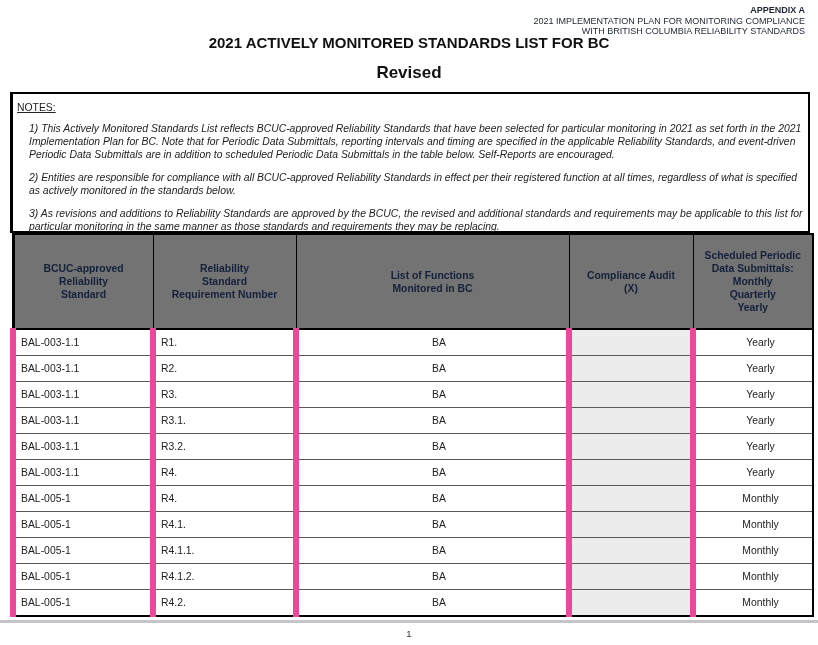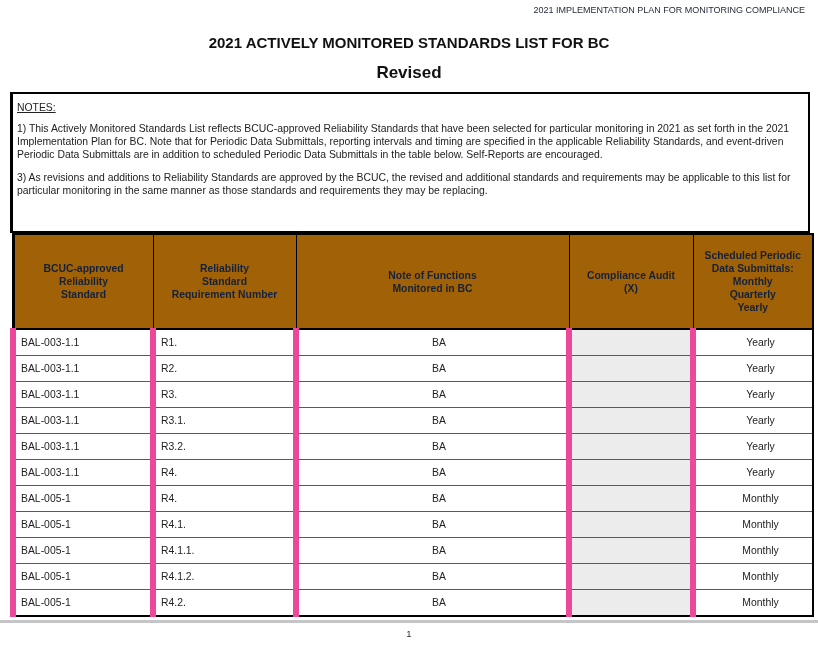--- a/index.html
+++ b/index.html
@@ -36,33 +36,33 @@
     position: absolute; left: 10px; top: 92px;
     width: 800px; height: 141px;
     box-sizing: border-box;
     border: 2px solid #000;
     border-left-width: 3px;
     padding: 7px 5px 0 4px;
     font-size: 10.4px; line-height: 13px;
     color: #222;
   }
   .notes-box .notes-heading { margin: 0 0 8px 0; text-decoration: underline; }
-  .notes-box p.note { margin: 0 0 10px 0; }
+  .notes-box p.note { margin: 0 0 10px 12px; font-style: italic; }
 
   
   .amsl-table {
     position: absolute; left: 10px; top: 233px;
     width: 800px;
     border-collapse: collapse; table-layout: fixed;
     font-size: 10.4px;
     border: 2px solid #000;
     border-left-width: 3px;
   }
   .amsl-table th {
-    background: #a16207;
+    background: #737373;
     border: 1px solid #000;
     border-bottom: 2px solid #000;
     font-weight: bold;
     text-align: center; vertical-align: middle;
     white-space: pre-line;
     height: 93px;
     padding: 0 4px;
     color: #14213a;
     line-height: 13px;
   }
@@ -88,49 +88,52 @@
   }
   .page-number {
     position: absolute; top: 628px; left: 0; width: 100%;
     text-align: center; font-size: 9.5px; color: #333;
   }
 </style>
 </head>
 <body>
 
 <div class="corner">
+  <div class="l1">APPENDIX A</div>
   <div>2021 IMPLEMENTATION PLAN FOR MONITORING COMPLIANCE</div>
+  <div>WITH BRITISH COLUMBIA RELIABILITY STANDARDS</div>
 </div>
 
 <div class="doc-title">2021 ACTIVELY MONITORED STANDARDS LIST FOR BC</div>
 <div class="doc-subtitle">Revised</div>
 
 <div class="notes-box">
   <p class="notes-heading">NOTES:</p>
   <p class="note">1) This Actively Monitored Standards List reflects BCUC-approved Reliability Standards that have been selected for particular monitoring in 2021 as set forth in the 2021 Implementation Plan for BC. Note that for Periodic Data Submittals, reporting intervals and timing are specified in the applicable Reliability Standards, and event-driven Periodic Data Submittals are in addition to scheduled Periodic Data Submittals in the table below. Self-Reports are encouraged.</p>
+  <p class="note">2) Entities are responsible for compliance with all BCUC-approved Reliability Standards in effect per their registered function at all times, regardless of what is specified as actively monitored in the standards below.</p>
   <p class="note">3) As revisions and additions to Reliability Standards are approved by the BCUC, the revised and additional standards and requirements may be applicable to this list for particular monitoring in the same manner as those standards and requirements they may be replacing.</p>
 </div>
 
 <table class="amsl-table">
   <colgroup>
     <col style="width:140px">
       <col style="width:143px">
       <col style="width:273px">
       <col style="width:124px">
       <col style="width:120px">
   </colgroup>
   <thead>
     <tr>
       <th>BCUC-approved
 Reliability
 Standard</th>
       <th>Reliability
 Standard
 Requirement Number</th>
-      <th>Note of Functions
+      <th>List of Functions
 Monitored in BC</th>
       <th>Compliance Audit
 (X)</th>
       <th>Scheduled Periodic
 Data Submittals:
 Monthly
 Quarterly
 Yearly</th>
     </tr>
   </thead>

